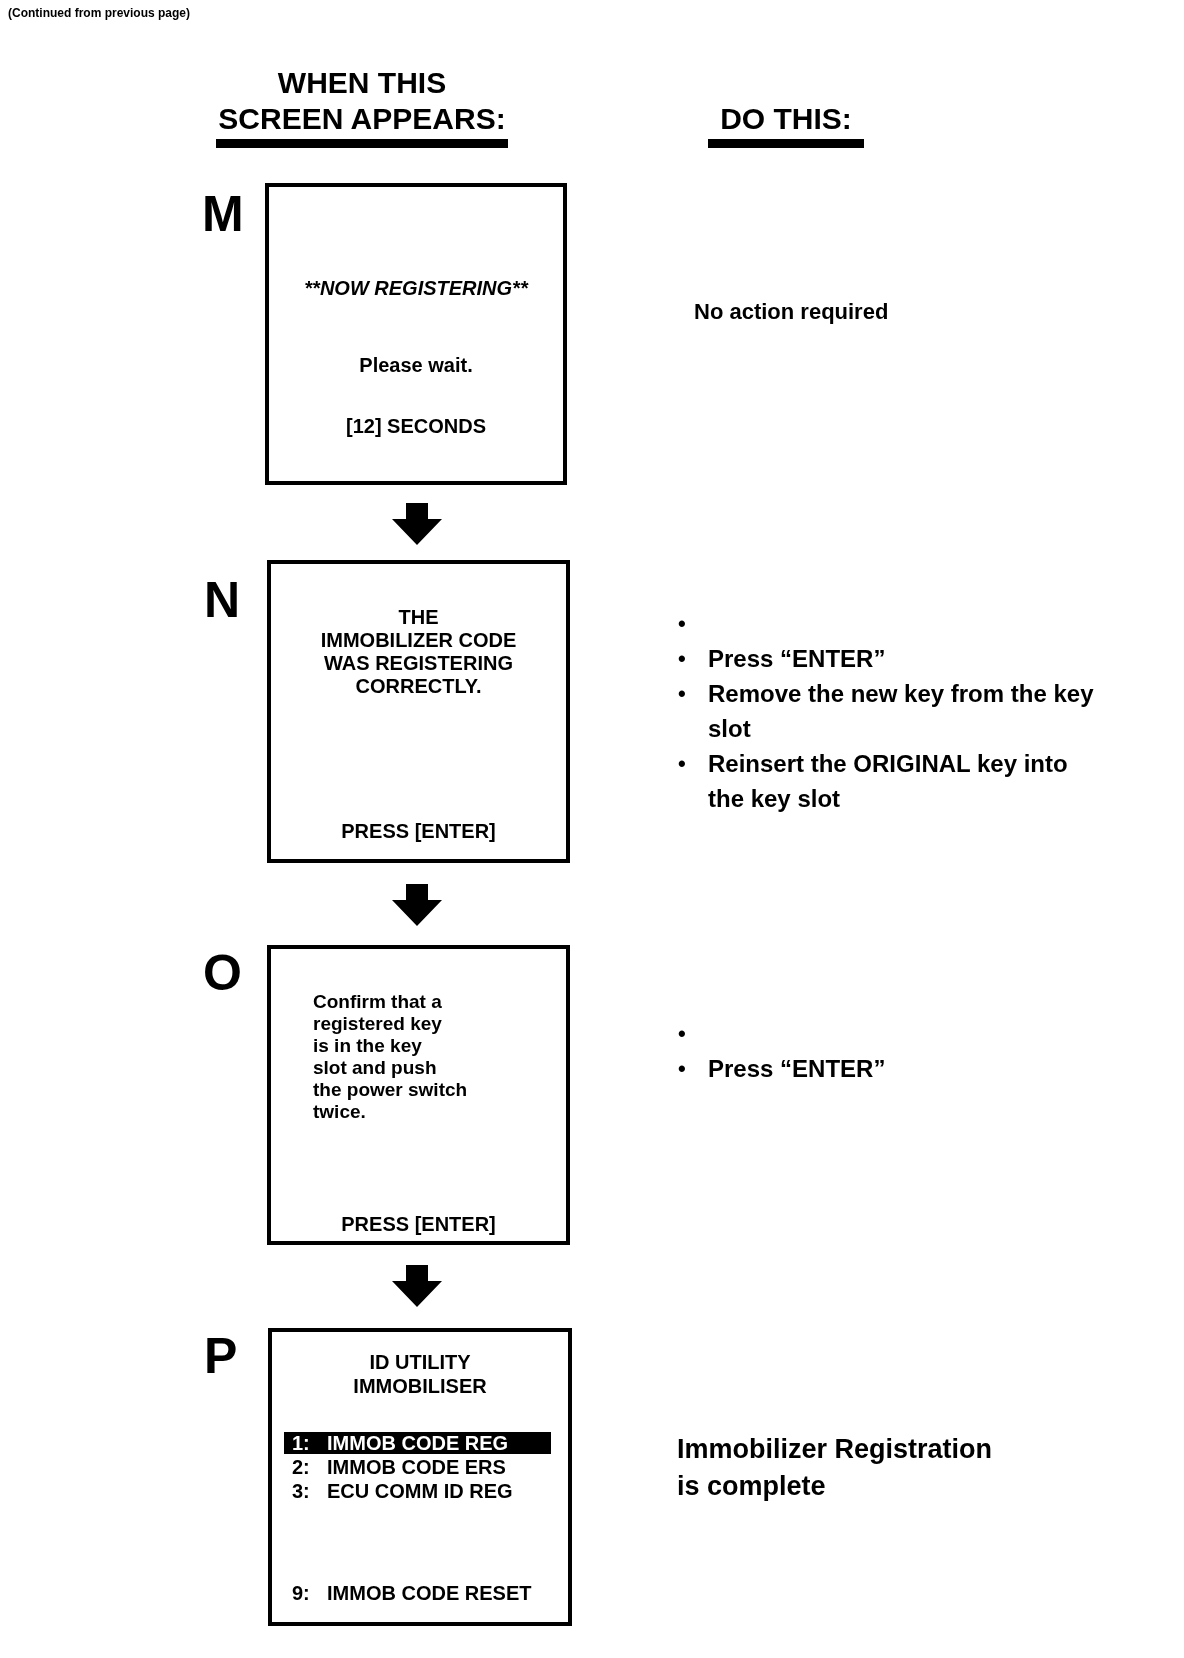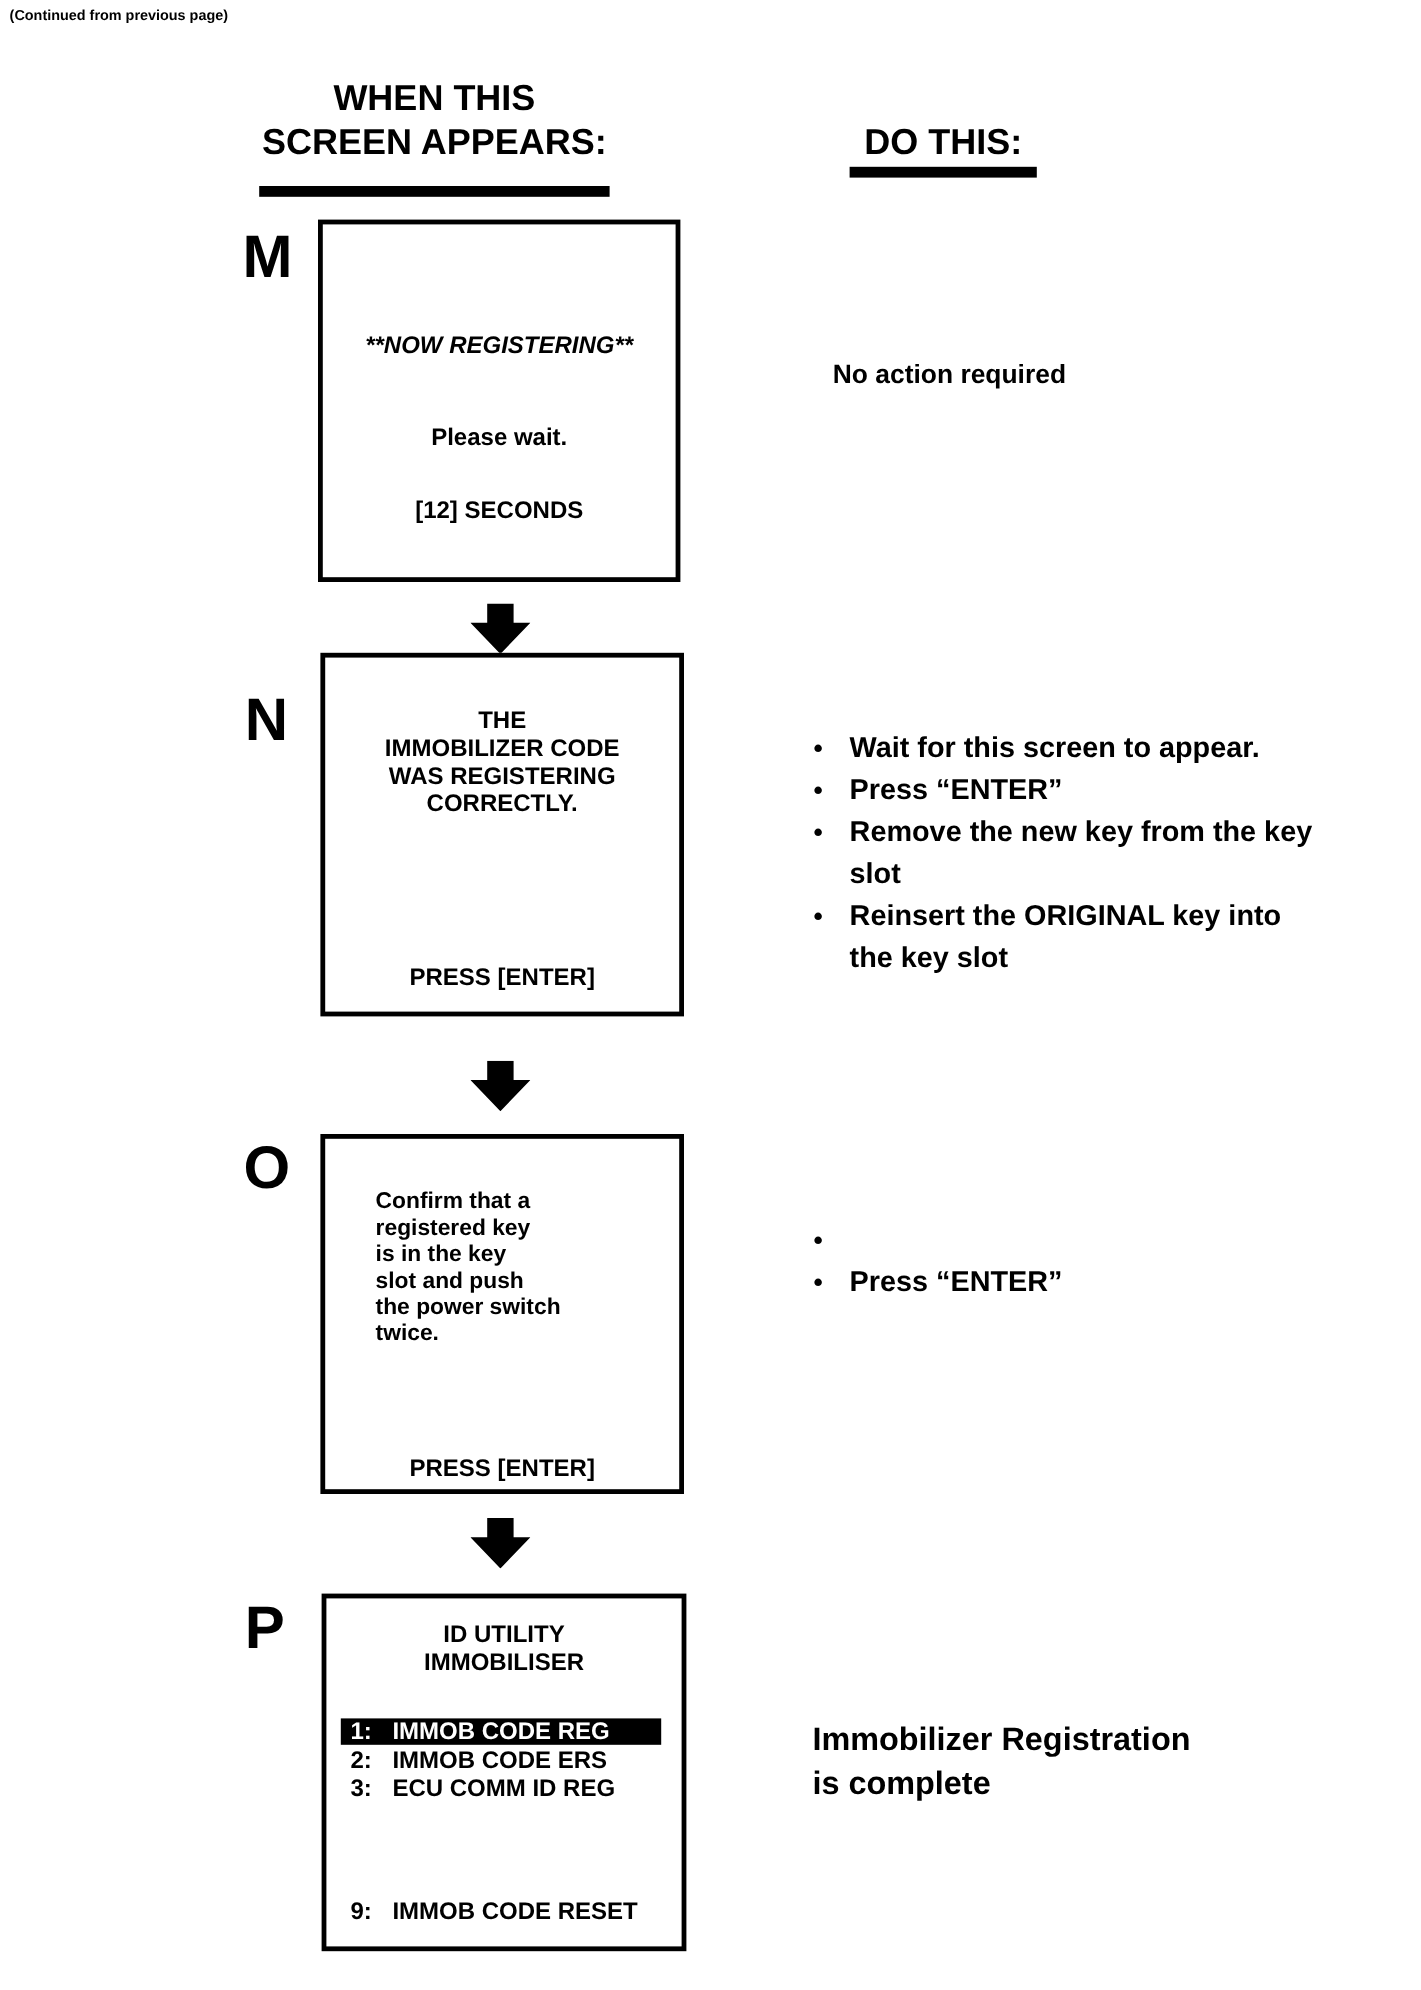--- a/index.html
+++ b/index.html
@@ -8,34 +8,34 @@
     font-family:"Liberation Sans",sans-serif;font-weight:bold;color:#000;
     overflow:hidden;
   }
   .abs{position:absolute;}
 
   
   .continued{left:8px;top:6px;font-size:12px;letter-spacing:0px;}
 
   
   .hdr{font-size:30px;line-height:36px;border-bottom:9px solid #000;text-align:center;}
-  .hdr-left{left:216px;top:65px;width:292px;padding-bottom:18px;}
+  .hdr-left{left:216px;top:65px;width:292px;padding-bottom:2px;}
   .hdr-right{left:708px;top:101px;width:156px;padding-bottom:2px;}
 
   
   .step-letter{font-size:50px;line-height:50px;}
   .ltr-m{left:202px;top:189px;}
   .ltr-n{left:204px;top:575px;}
   .ltr-o{left:203px;top:948px;}
   .ltr-p{left:204px;top:1331px;}
 
   
   .screen{position:absolute;border:4px solid #000;background:#fff;box-sizing:border-box;}
   .screen-m{left:265px;top:183px;width:302px;height:302px;}
-  .screen-n{left:267px;top:544px;width:303px;height:303px;}
+  .screen-n{left:267px;top:560px;width:303px;height:303px;}
   .screen-o{left:267px;top:945px;width:303px;height:300px;}
   .screen-p{left:268px;top:1328px;width:304px;height:298px;}
   .scr-line{position:absolute;width:100%;text-align:center;font-size:20px;}
   .scr-block{position:absolute;width:100%;text-align:center;font-size:20px;line-height:23px;}
   .m-l1{top:90px;font-style:italic;}
   .m-l2{top:167px;}
   .m-l3{top:228px;}
   .n-msg{top:42px;}
   .n-footer{top:256px;}
   .o-msg{position:absolute;left:42px;top:42px;text-align:left;font-size:19px;line-height:22px;}
@@ -98,21 +98,20 @@
     <div>THE</div>
     <div>IMMOBILIZER CODE</div>
     <div>WAS REGISTERING</div>
     <div>CORRECTLY.</div>
   </div>
   <div class="scr-line n-footer">PRESS [ENTER]</div>
 </div>
 <div class="bullets bullets-n">
   <div class="bullet">
     <span class="marker">•</span>
-    <span class="txt">Wait for this screen to appear.</span>
   </div>
   <div class="bullet">
     <span class="marker">•</span>
     <span class="txt">Press “ENTER”</span>
   </div>
   <div class="bullet">
     <span class="marker">•</span>
     <span class="txt">Remove the new key from the key slot</span>
   </div>
   <div class="bullet">

